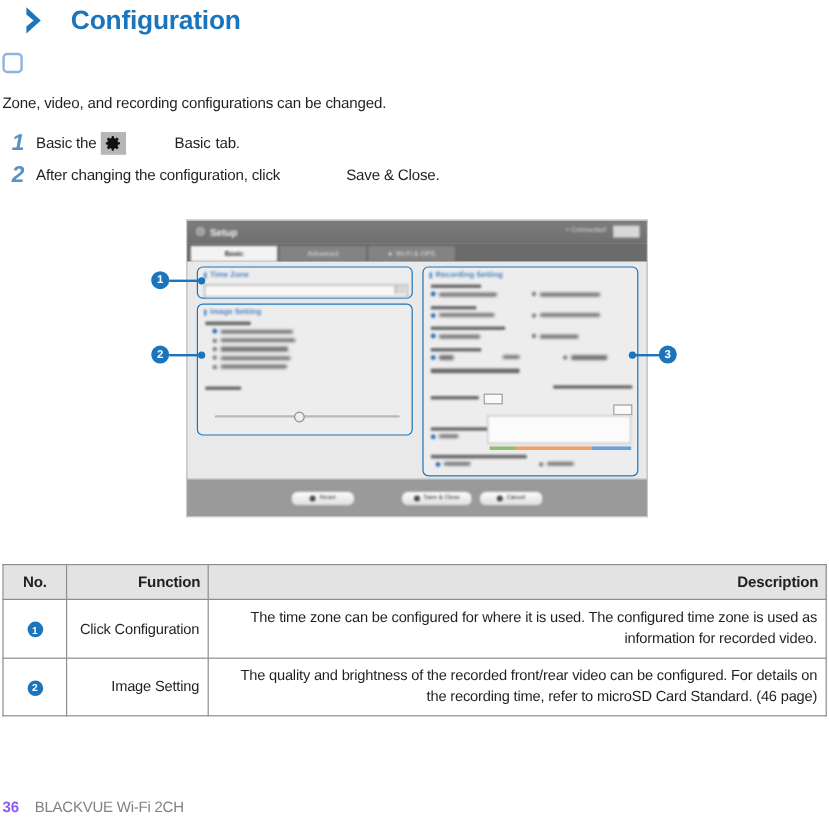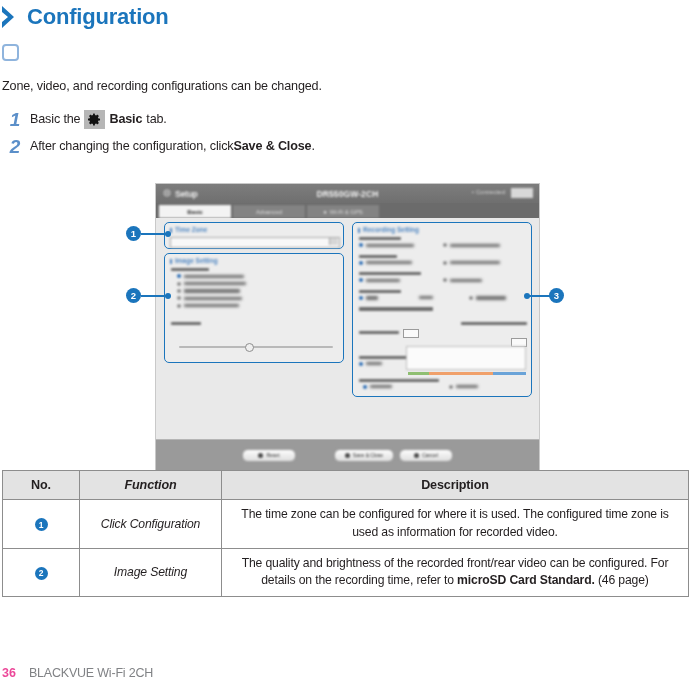--- a/index.html
+++ b/index.html
@@ -15,22 +15,23 @@
     color: #231f20;
     overflow: hidden;
   }
 
   
   .chapter-head {
     position: absolute;
     left: 0; top: 0;
     display: flex;
     align-items: center;
-    gap: 10px;
+    gap: 22px;
     height: 34px;
+    padding-left: 20px;
   }
   .chev-icon { display:block; width: 17px; height: 24px; }
   .chapter-title {
     font-size: 22px;
     font-weight: bold;
     color: #1b75bc;
     letter-spacing: -0.2px;
     line-height: 24px;
   }
 
@@ -85,37 +86,37 @@
   }
   .step-text {
     font-size: 12.6px;
     color: #231f20;
     line-height: 19px;
     letter-spacing: -0.15px;
     display: flex;
     align-items: center;
     flex-wrap: wrap;
   }
-  .step-text b { font-weight: bold; }
+  .step-text b { font-weight: normal; margin-left: 36px; }
   .gear-btn {
     display: inline-flex;
     align-items: center;
     justify-content: center;
     width: 21px; height: 19px;
     background: #b6b6b6;
     margin: 0 4px;
     vertical-align: middle;
   }
   .gear-btn svg { display: block; }
 
   
   .shot-wrap {
     position: absolute;
     left: 155px; top: 183px;
-    width: 385px; height: 288px;
+    width: 385px; height: 248px;
     border: 1px solid #c9c9c9;
     box-sizing: border-box;
     background: #a3a3a3;
     overflow: hidden;
     filter: blur(0.35px);
   }
   .shot-titlebar {
     position: absolute; left:0; top:0;
     width: 100%; height: 19px;
     background: linear-gradient(#7d7d7d,#6f6f6f);
@@ -319,41 +320,41 @@
     font-size: 12.2px;
     color: #231f20;
     vertical-align: middle;
     letter-spacing: -0.15px;
   }
   .tbl th {
     background: #e3e3e3;
     font-weight: bold;
     text-align: center;
     font-size: 12.6px;
-    padding: 5px 18px;
+    padding: 5px 6px;
   }
   .tbl .c-no { width: 40px; text-align:center; }
-  .tbl .c-fn { width: 105px; text-align:center;font-style:italic; }
-  .tbl .c-de { text-align: center; line-height: 1.45; }
+  .tbl .c-fn { width: 105px; text-align:right; }
+  .tbl .c-de { text-align: right; line-height: 1.45; }
   .tbl td.c-fn { line-height: 1.35; }
   .row-badge {
     display:inline-flex; align-items:center; justify-content:center;
     width: 13px; height: 13px; border-radius: 50%;
     background: #1b75bc; color:#fff;
     font-size: 8.5px; font-weight: bold;
   }
-  .tbl td.c-de b { font-weight: bold; }
+  .tbl td.c-de b { font-weight: normal; }
 
   
   .page-footer {
     position: absolute;
     left: 2px; bottom: 12px;
     display: flex; align-items: baseline; gap: 13px;
   }
-  .page-no { font-size: 12.5px; font-weight: bold; color: #ec4899; }
+  .page-no { font-size: 12.5px; font-weight: bold; color: #8b5cf6; }
   .page-book { font-size: 12.5px; color: #808285; letter-spacing: -0.2px; }
 </style>
 </head>
 <body>
 
 <div class="chapter-head">
   <span>
     <svg class="chev-icon" viewBox="0 0 17 24" aria-hidden="true">
       <path d="M2,1 L14,12 L2,23 L2,17 L8,12 L2,7 Z" fill="#1b75bc"></path>
     </svg>
@@ -379,41 +380,40 @@
         </svg>
       </span>
       <b>Basic</b>
       <span style="margin-left:4px">tab.</span>
     </div>
   </div>
 
   <div class="step">
     <div class="step-num">2</div>
     <div class="step-text">
-      <span style="margin-right:0">After changing the configuration, click</span>
+      <span style="margin-right:19px">After changing the configuration, click</span>
       <b>Save &amp; Close</b>
       <span>.</span>
     </div>
   </div>
 
 </div>
 
 <div class="shot-wrap">
 
   <div class="shot-titlebar">
     <span class="shot-setup">
       <span>
         <svg width="8" height="8" viewBox="0 0 24 24">
             <circle cx="12" cy="12" r="9" fill="none" stroke="#efefef" stroke-width="2.6"></circle>
             <circle cx="12" cy="12" r="3" fill="#efefef"></circle>
           </svg>
       </span>
       <span>Setup</span>
     </span>
-    <span class="shot-model">DR550GW-2CH</span>
     <span class="shot-conn">
       <span>•</span>
       <span>Connected</span>
     </span>
     <span class="shot-wifi-badge"></span>
   </div>
 
   <div class="shot-tabs">
     <div class="shot-tab t1">Basic</div>
     <div class="shot-tab t2">Advanced</div>

